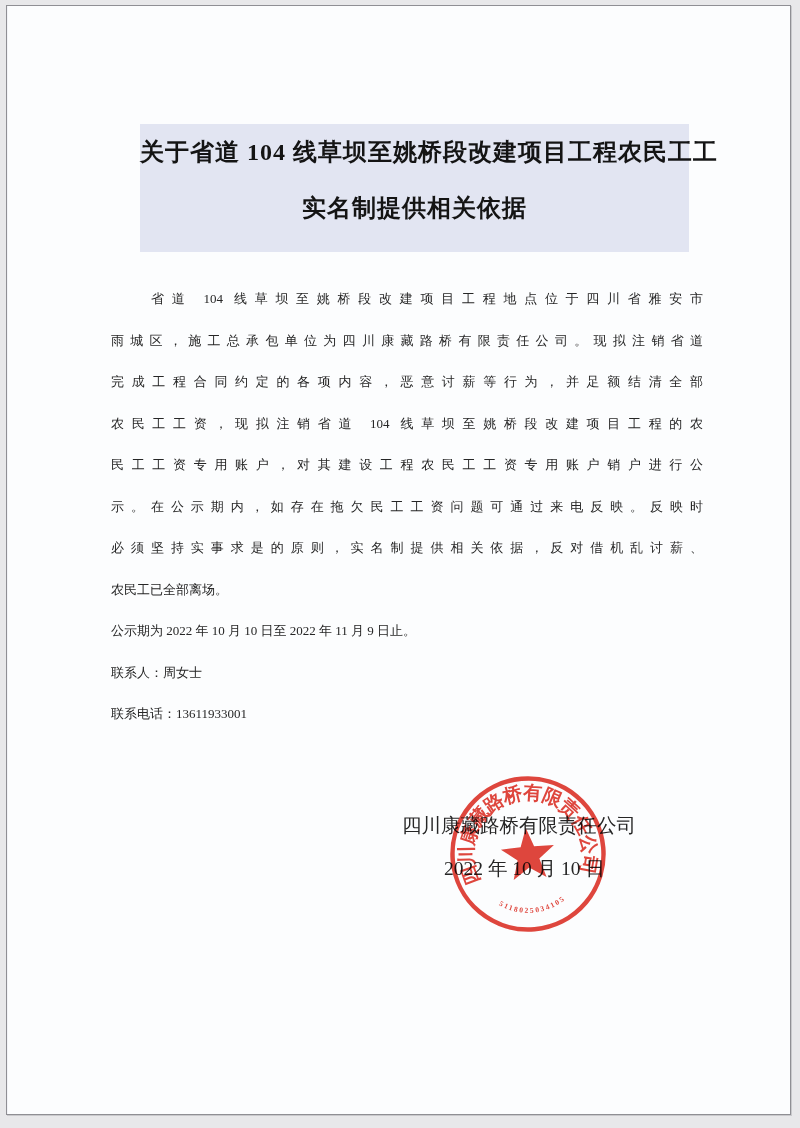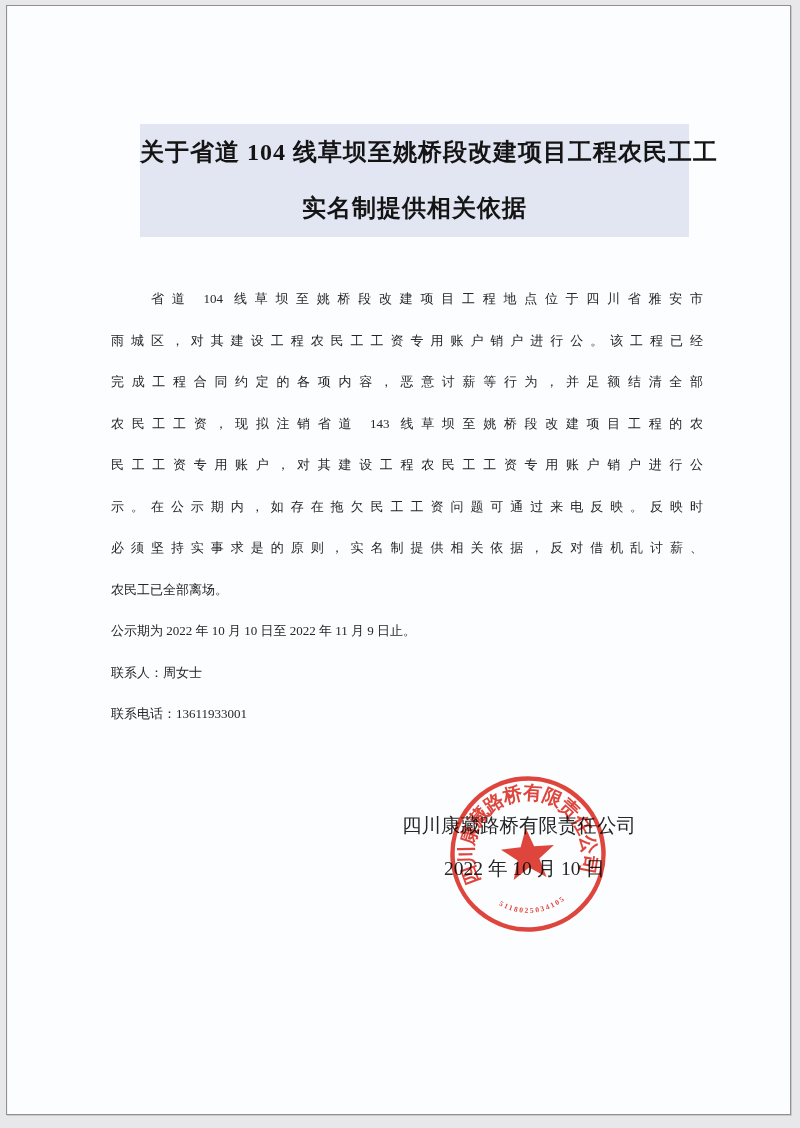--- a/index.html
+++ b/index.html
@@ -14,21 +14,21 @@
     position: absolute;
     left: 6px; top: 5px;
     width: 785px; height: 1110px;
     background: #fcfdfe;
     border: 1px solid #8f8f94;
     box-shadow: 1px 1px 0 #c9c9cc, inset 1px 0 0 #f2f3f7;
   }
   .title-highlight {
     position: absolute;
     left: 133px; top: 118px;
-    width: 549px; height: 113px;
+    width: 549px; height: 128px;
     background: #e2e5f2;
   }
   .title-line {
     display: block;
     width: 100%;
     line-height: 56px;
     text-align: center;
     font-weight: bold;
     font-size: 24px;
     color: #141414;
@@ -86,23 +86,23 @@
 
 <div class="scan-frame">
 
   <div class="title-highlight">
     <span class="title-line">关于省道 104 线草坝至姚桥段改建项目工程农民工工</span>
     <span class="title-line">实名制提供相关依据</span>
   </div>
 
   <div class="body-block" id="body-lines">
       <div class="body-line fill indent">省道 104 线草坝至姚桥段改建项目工程地点位于四川省雅安市</div>
-      <div class="body-line fill">雨城区，对其建设工程农民工工资专用账户销户进行公。该工程已经</div>
+      <div class="body-line fill">雨城区，施工总承包单位为四川康藏路桥有限责任公司。现拟注销省道</div>
       <div class="body-line fill">完成工程合同约定的各项内容，恶意讨薪等行为，并足额结清全部</div>
-      <div class="body-line fill">农民工工资，现拟注销省道 143 线草坝至姚桥段改建项目工程的农</div>
+      <div class="body-line fill">农民工工资，现拟注销省道 104 线草坝至姚桥段改建项目工程的农</div>
       <div class="body-line fill">民工工资专用账户，对其建设工程农民工工资专用账户销户进行公</div>
       <div class="body-line fill">示。在公示期内，如存在拖欠民工工资问题可通过来电反映。反映时</div>
       <div class="body-line fill">必须坚持实事求是的原则，实名制提供相关依据，反对借机乱讨薪、</div>
       <div class="body-line">农民工已全部离场。</div>
       <div class="body-line">公示期为 2022 年 10 月 10 日至 2022 年 11 月 9 日止。</div>
       <div class="body-line">联系人：周女士</div>
       <div class="body-line">联系电话：13611933001</div>
     </div>
 
   <div class="signature-company">四川康藏路桥有限责任公司</div>

